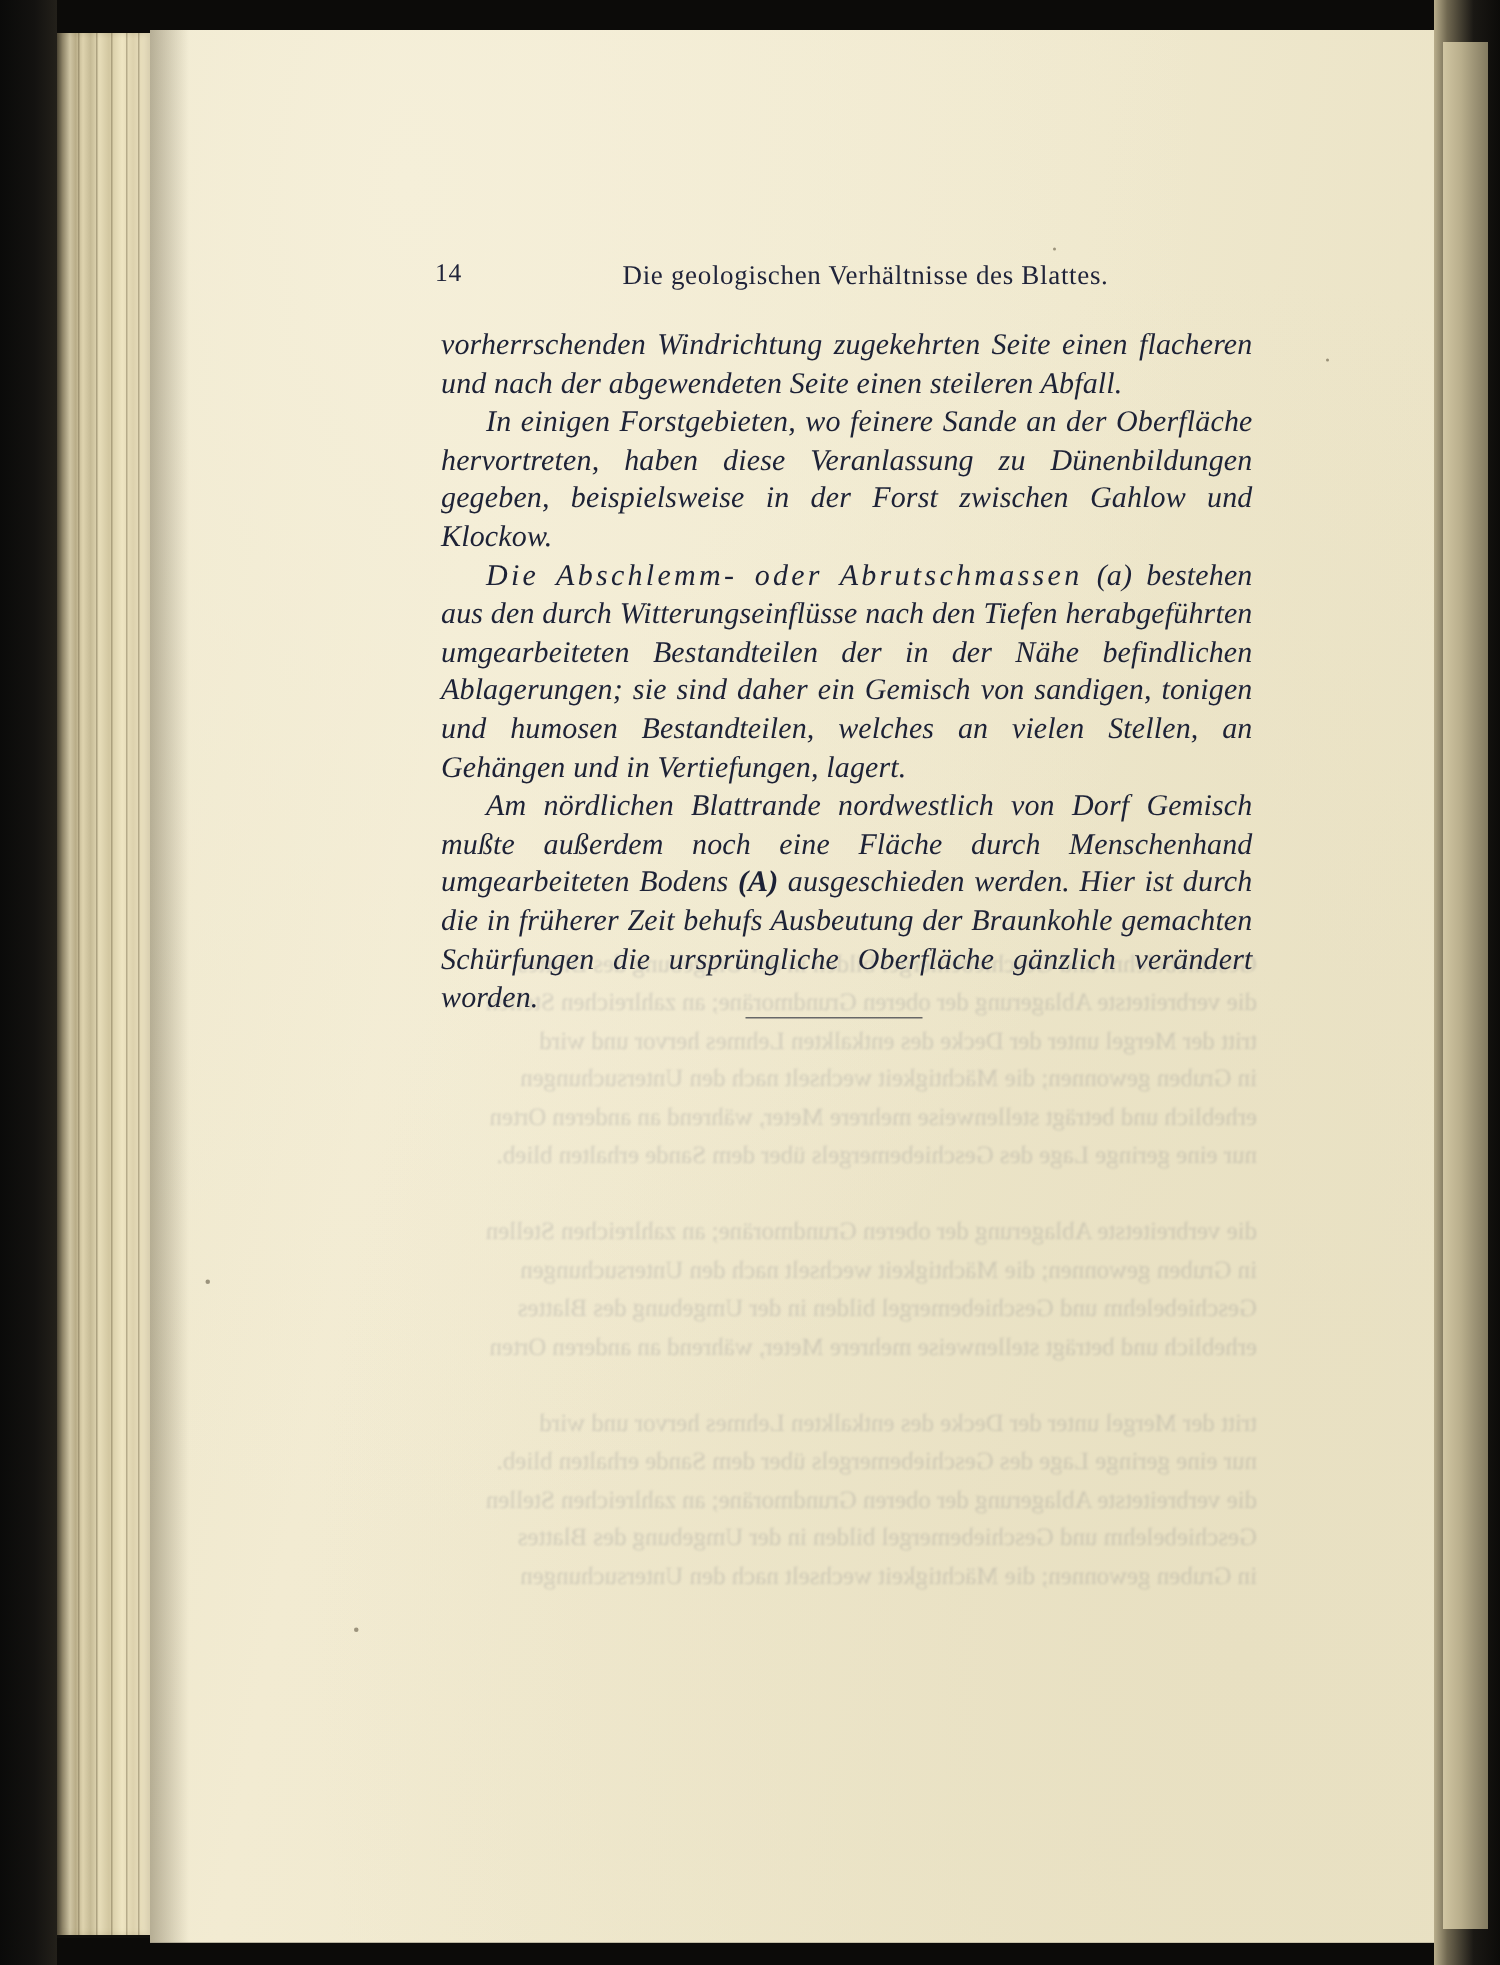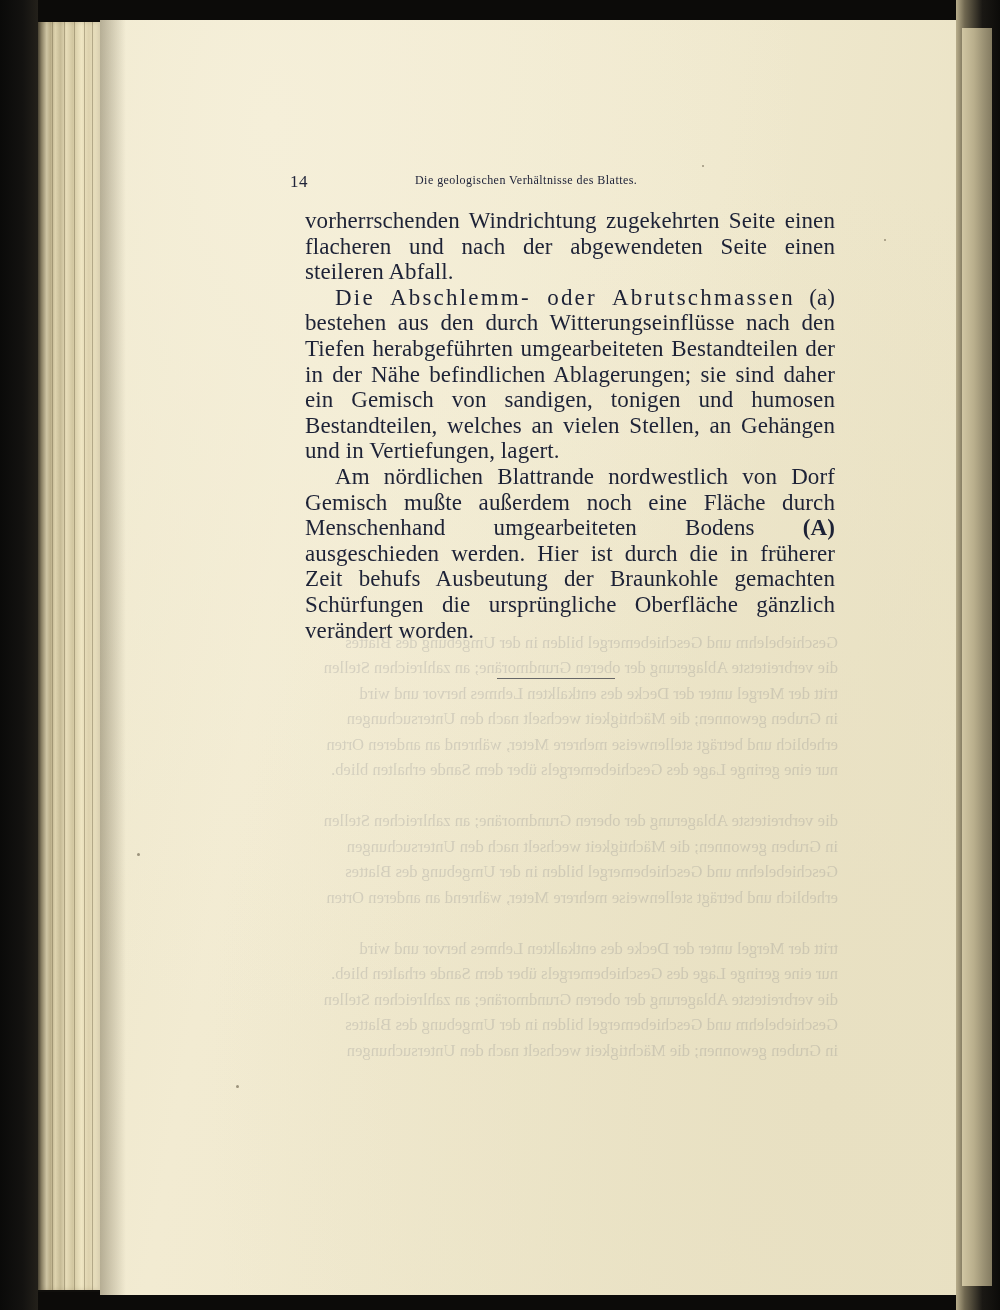--- a/index.html
+++ b/index.html
@@ -88,45 +88,46 @@
   .content {
     position: absolute;
     left: 290px;
     top: 170px;
     width: 545px;
     color: #1d2236;
   }
   .runhead {
     position: relative;
     height: 26px;
-    margin-bottom: 12px;
+    margin-bottom: 22px;
   }
   .folio {
     position: absolute;
     left: 0; top: 2px;
     font-size: 17px;
     letter-spacing: 0.5px;
     color: #20243a;
   }
   .runtitle {
     position: absolute;
     left: 125px; top: 3px;
-    font-size: 12px;
+    font-size: 18px;
     letter-spacing: 0.45px;
     color: #20243a;
     white-space: nowrap;
   }
   p.para {
-    margin: 0 0 0 15px;
-    font-size: 23px;
+    margin: 0 0 0 4px;
+    font-size: 20px;
     line-height: 25.6px;
     text-align: justify;
     text-justify: inter-word;
     color: #1d2236;
     letter-spacing: 0.1px;
+    font-style: italic;
   }
   p.indent { text-indent: 30px; }
   .spaced {
     letter-spacing: 2.2px;
   }
   .rule {
     position: absolute;
     left: 497px;
     top: 678px;
     width: 118px;
@@ -204,20 +205,21 @@
 
   <div class="content">
 
     <div class="runhead">
       <span class="folio">14</span>
       <span class="runtitle">Die geologischen Verhältnisse des Blattes.</span>
     </div>
 
     <p class="para">vorherrschenden Windrichtung zugekehrten Seite einen flacheren und nach der abgewendeten Seite einen steileren Abfall.</p>
 
+    <p class="para indent">In einigen Forstgebieten, wo feinere Sande an der Oberfläche hervortreten, haben diese Veranlassung zu Dünenbildungen gegeben, beispielsweise in der Forst zwischen Gahlow und Klockow.</p>
 
     <p class="para indent"><span class="spaced">Die Abschlemm- oder Abrutschmassen</span> <span>(a)</span><span> bestehen aus den durch Witterungseinflüsse nach den Tiefen herabgeführten umgearbeiteten Bestandteilen der in der Nähe befindlichen Ablagerungen; sie sind daher ein Gemisch von sandigen, tonigen und humosen Bestandteilen, welches an vielen Stellen, an Gehängen und in Vertiefungen, lagert.</span></p>
 
     <p class="para indent"><span>Am nördlichen Blattrande nordwestlich von Dorf Gemisch mußte außerdem noch eine Fläche durch Menschenhand umgearbeiteten Bodens </span><strong>(A)</strong><span> ausgeschieden werden. Hier ist durch die in früherer Zeit behufs Ausbeutung der Braunkohle gemachten Schürfungen die ursprüngliche Oberfläche gänzlich verändert worden.</span></p>
 
   </div>
 
   <div class="speck" style="left:137px; top:853px; width:3px; height:3px;"></div>
   <div class="speck" style="left:236px; top:1085px; width:3px; height:3px;"></div>
   <div class="speck" style="left:884px; top:239px; width:2px; height:2px;"></div>

